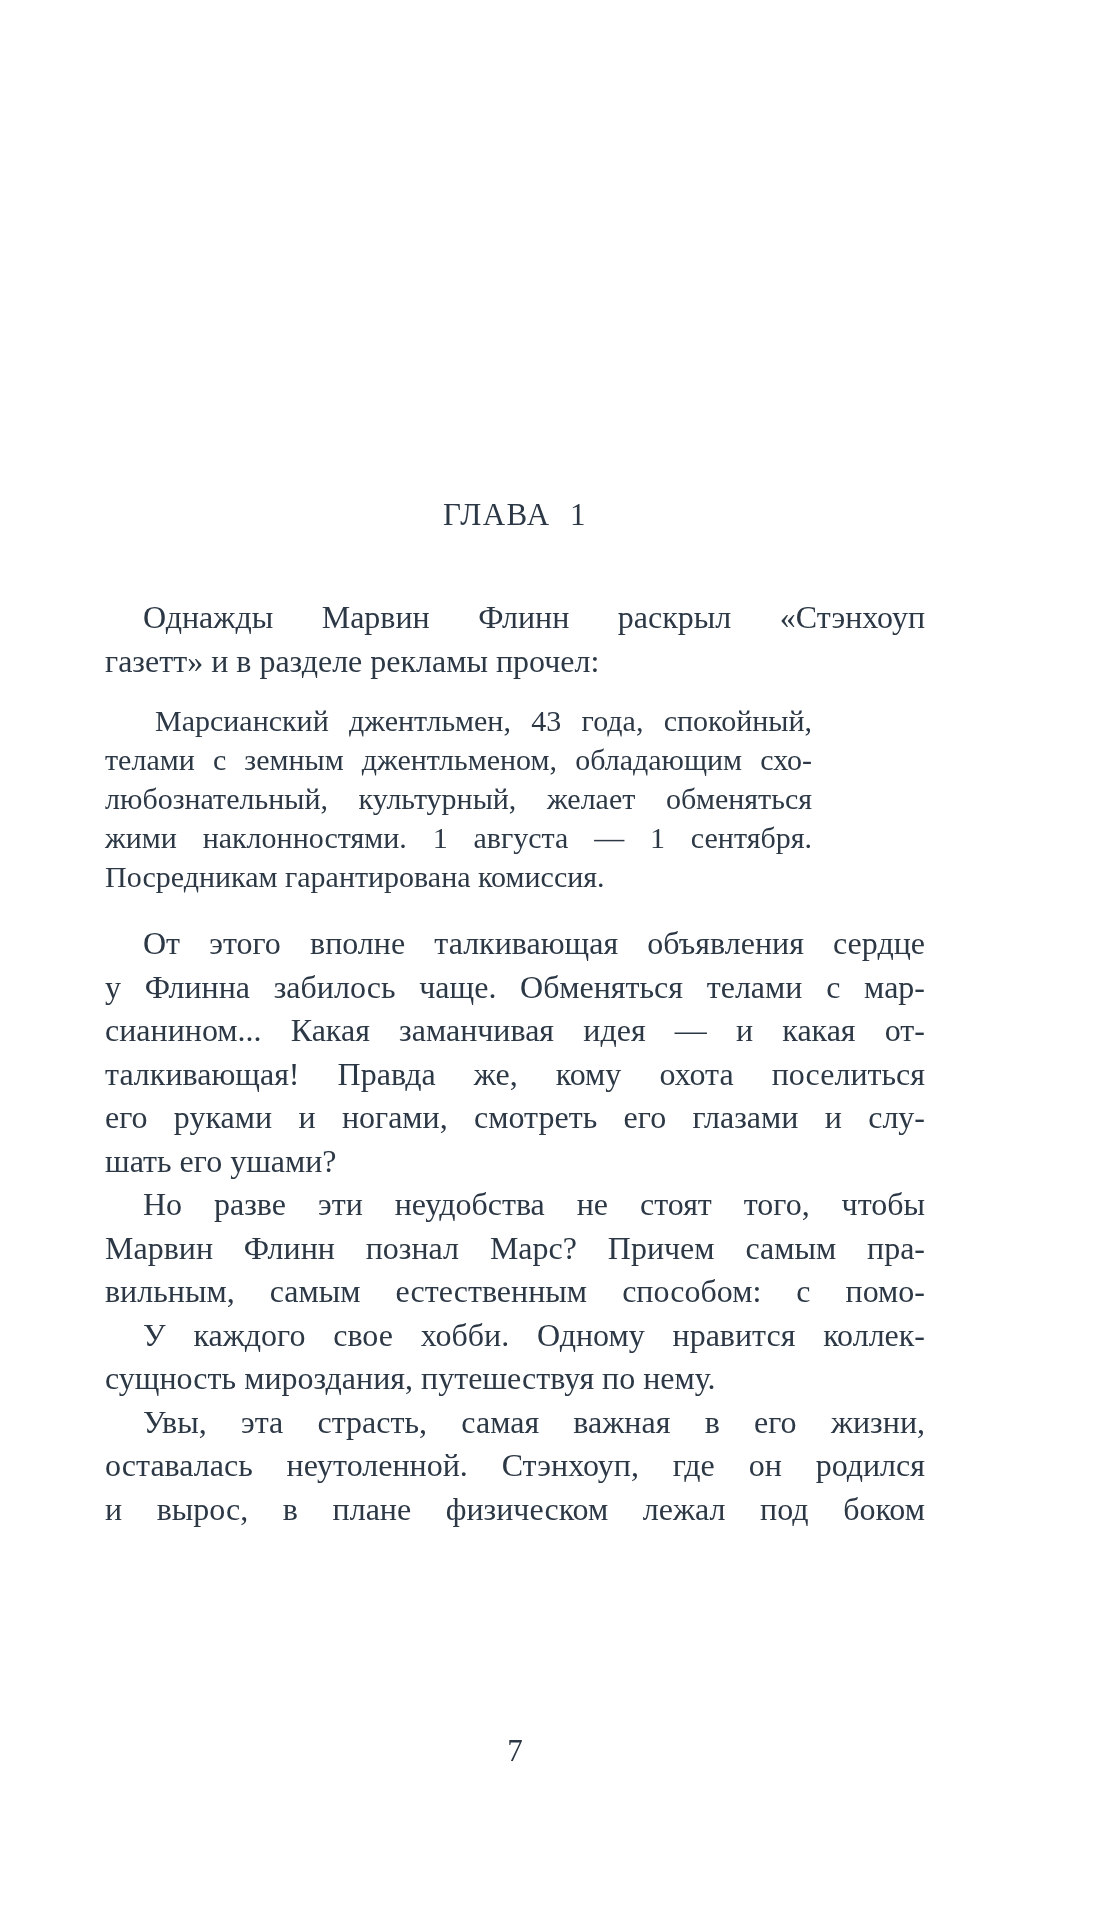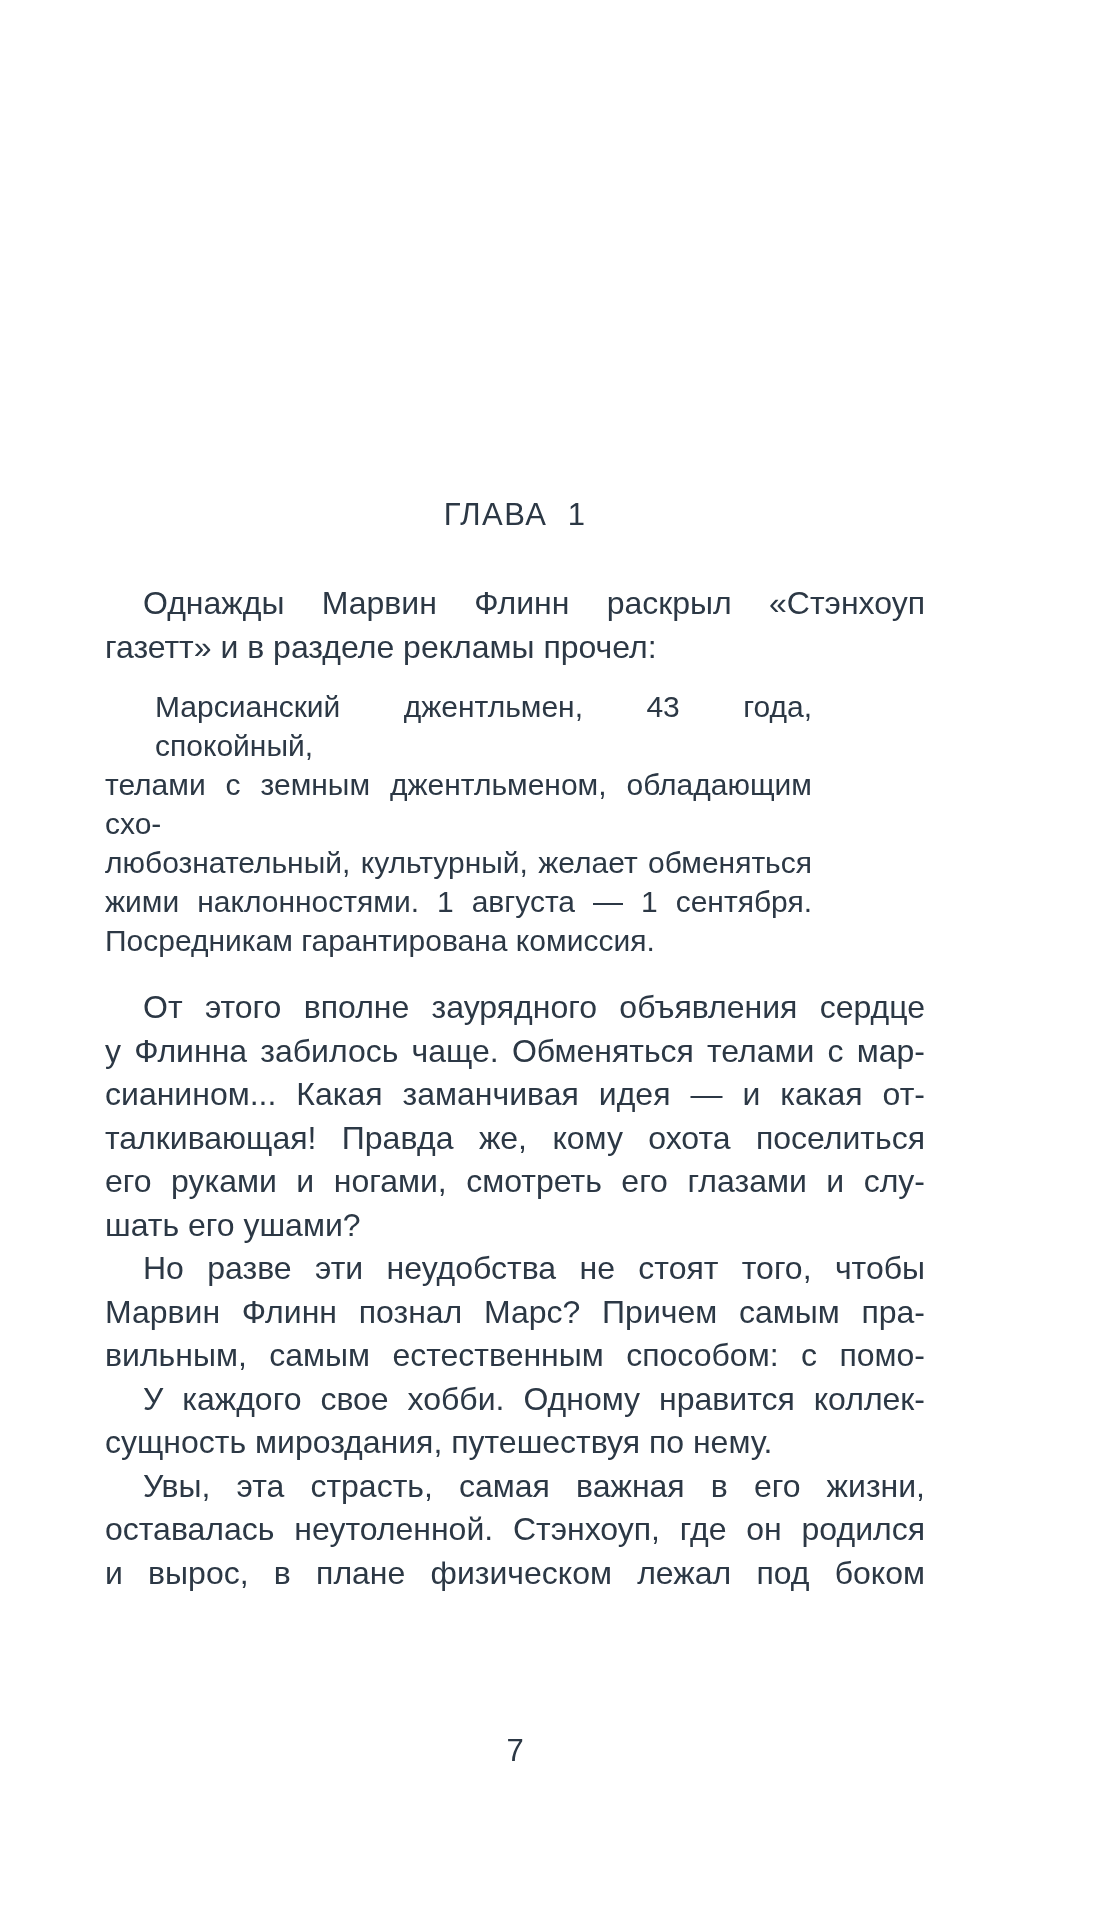--- a/index.html
+++ b/index.html
@@ -5,40 +5,40 @@
   html, body {
     margin: 0;
     padding: 0;
     background: #ffffff;
   }
   .page {
     position: relative;
     width: 1100px;
     height: 1925px;
     background: #ffffff;
-    font-family: Liberation Sans, sans-serif;
+    font-family: Liberation Serif, serif;
     color: #2c3845;
     overflow: hidden;
   }
   .chapter-heading {
     position: absolute;
     left: 105px;
     top: 496px;
     width: 820px;
     text-align: center;
     font-size: 31px;
     line-height: 38px;
     letter-spacing: 1.5px;
     word-spacing: 10px;
     white-space: nowrap;
   }
   .text-flow {
     position: absolute;
     left: 105px;
-    top: 582px;
+    top: 596px;
     width: 820px;
     font-size: 32px;
     line-height: 43.5px;
   }
   .para { margin: 0; }
   .para.quote {
     margin-top: 18px;
     margin-bottom: 26px;
     width: 707px;
     font-size: 30px;
@@ -76,21 +76,21 @@
         <div class="line">газетт» и в разделе рекламы прочел:</div>
       </div>
       <div class="para quote">
         <div class="line just ind">Марсианский джентльмен, 43 года, спокойный,</div>
         <div class="line just">телами с земным джентльменом, обладающим схо-</div>
         <div class="line just">любознательный, культурный, желает обменяться</div>
         <div class="line just">жими наклонностями. 1 августа — 1 сентября.</div>
         <div class="line">Посредникам гарантирована комиссия.</div>
       </div>
       <div class="para body">
-        <div class="line just ind">От этого вполне заурядного объявления сердце</div>
+        <div class="line just ind">От этого вполне талкивающая объявления сердце</div>
         <div class="line just">у Флинна забилось чаще. Обменяться телами с мар-</div>
         <div class="line just">сианином... Какая заманчивая идея — и какая от-</div>
         <div class="line just">талкивающая! Правда же, кому охота поселиться</div>
         <div class="line just">его руками и ногами, смотреть его глазами и слу-</div>
         <div class="line">шать его ушами?</div>
       </div>
       <div class="para body">
         <div class="line just ind">Но разве эти неудобства не стоят того, чтобы</div>
         <div class="line just">Марвин Флинн познал Марс? Причем самым пра-</div>
         <div class="line just">вильным, самым естественным способом: с помо-</div>

